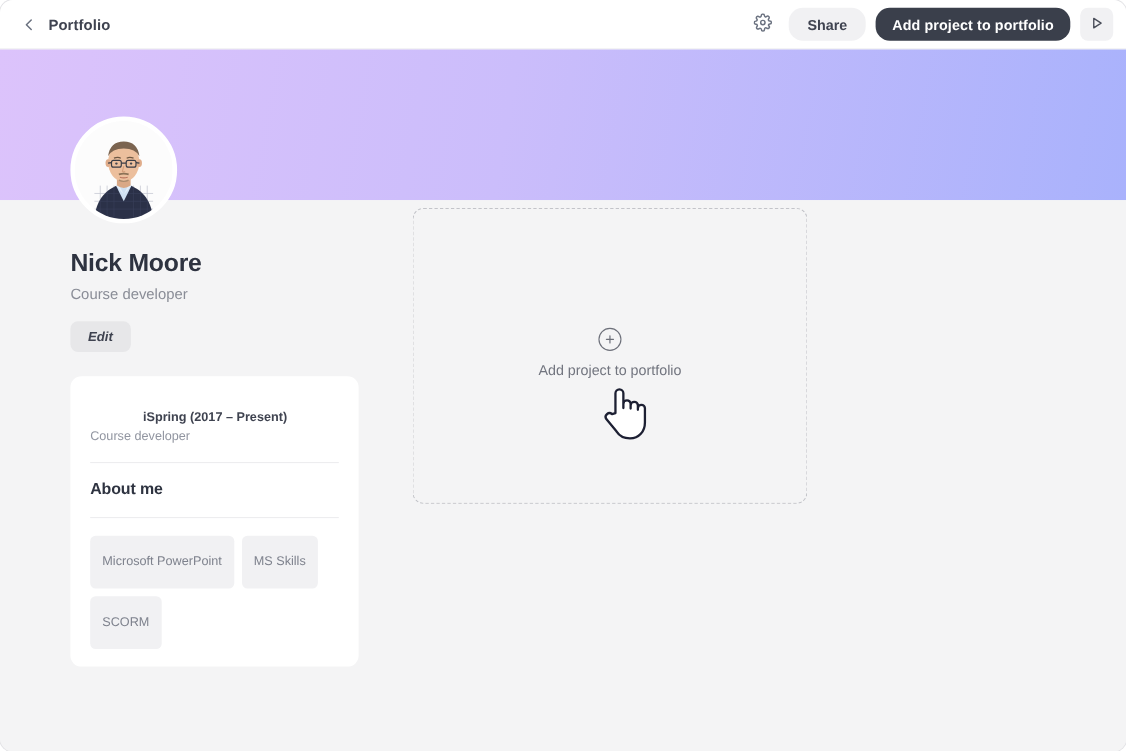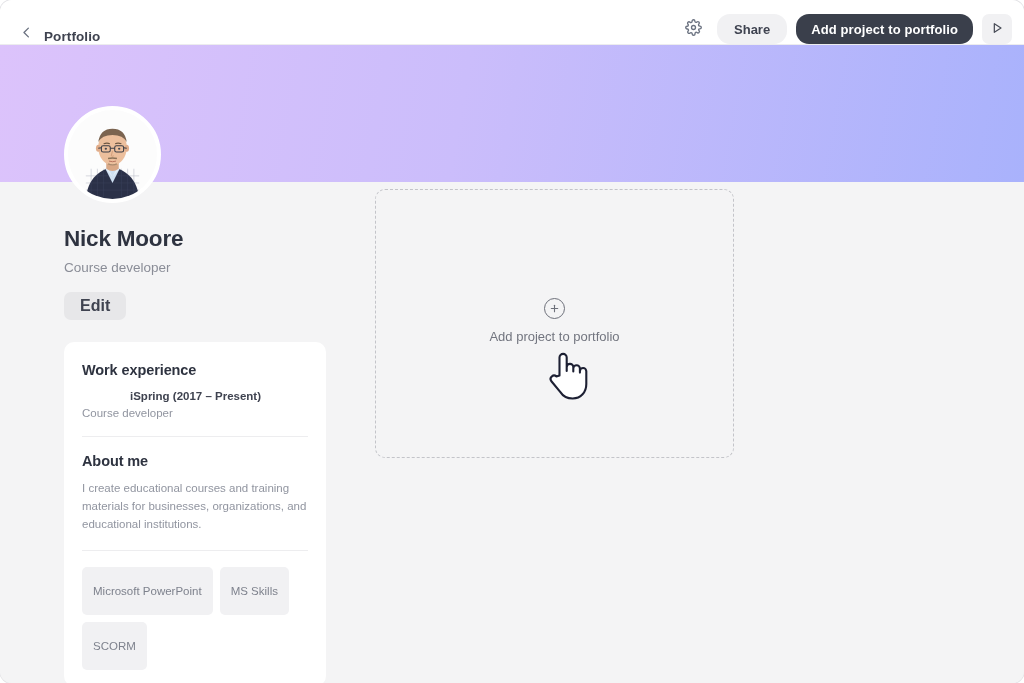--- a/index.html
+++ b/index.html
@@ -21,21 +21,21 @@
     overflow: hidden;
     box-shadow: 0 0 0 1px #e4e4e7;
   }
 
   
   .topbar {
     position: relative;
     height: 45px;
     background: #ffffff;
     display: flex;
-    align-items: flex-end;
+    align-items: center;
     padding: 0 12px 0 14px;
     border-bottom: 1px solid #ececee;
   }
 
   .back-btn {
     width: 24px; height: 24px;
     display: flex; align-items: center; justify-content: center;
     cursor: pointer;
     color: #6b7280;
     flex: 0 0 auto;
@@ -142,28 +142,29 @@
   .person-role {
     margin-top: 8px;
     font-size: 13.5px;
     color: #8a8d97;
   }
 
   .edit-btn {
     margin-top: 17px;
     background: #e7e7e9;
     color: #3f4350;
-    font-size: 16px;
+    font-size: 12px;
     font-weight: bold;
     border: none;
     border-radius: 7px;
     height: 28px;
     padding: 0 16px;
     cursor: pointer;
     font-family: inherit;
+    font-style: italic;
   }
 
   
   .info-card {
     margin-top: 22px;
     width: 262px;
     background: #ffffff;
     border-radius: 10px;
     padding: 20px 18px 16px 18px;
   }
@@ -365,28 +366,26 @@
       </div>
 
       <div class="person-name">Nick Moore</div>
       <div class="person-role">Course developer</div>
 
       <button class="edit-btn">Edit</button>
 
       
       <div class="info-card">
 
-        <div class="card-h">Work experience</div>
         <div class="job-title">iSpring (2017 – Present)</div>
         <div class="job-role">Course developer</div>
 
         <div class="divider"></div>
 
         <div class="card-h">About me</div>
-        <div class="about-text">I create educational courses and training materials for businesses, organizations, and educational institutions.</div>
 
         <div class="divider"></div>
 
         <div class="chips">
           <span class="chip">Microsoft PowerPoint</span>
           <span class="chip">MS Skills</span>
           <span class="chip">SCORM</span>
         </div>
 
       </div>

